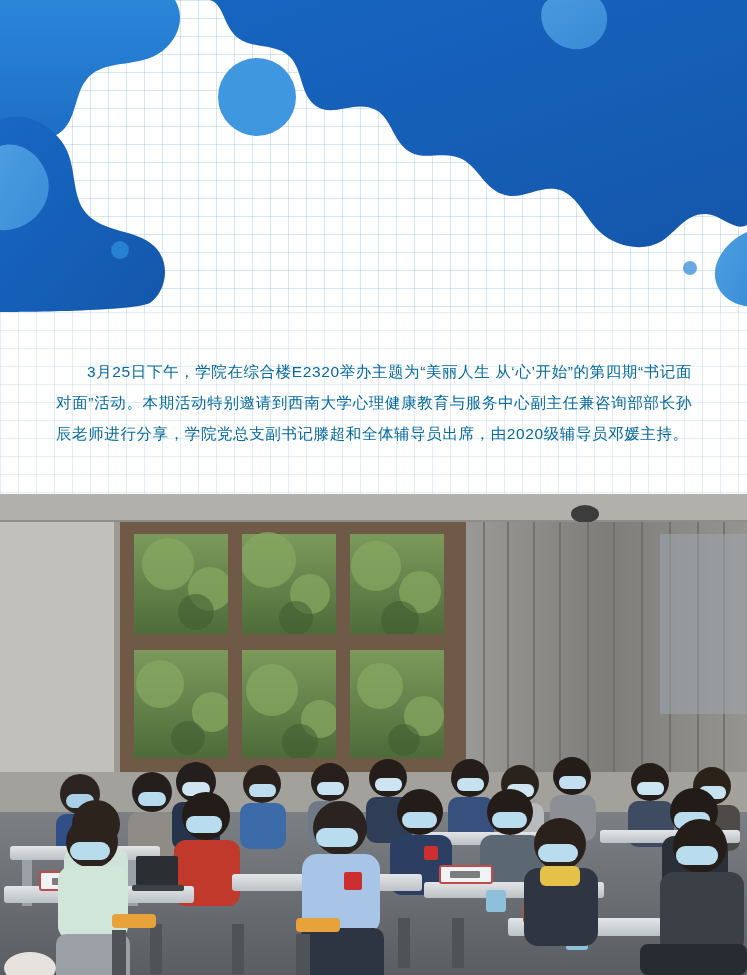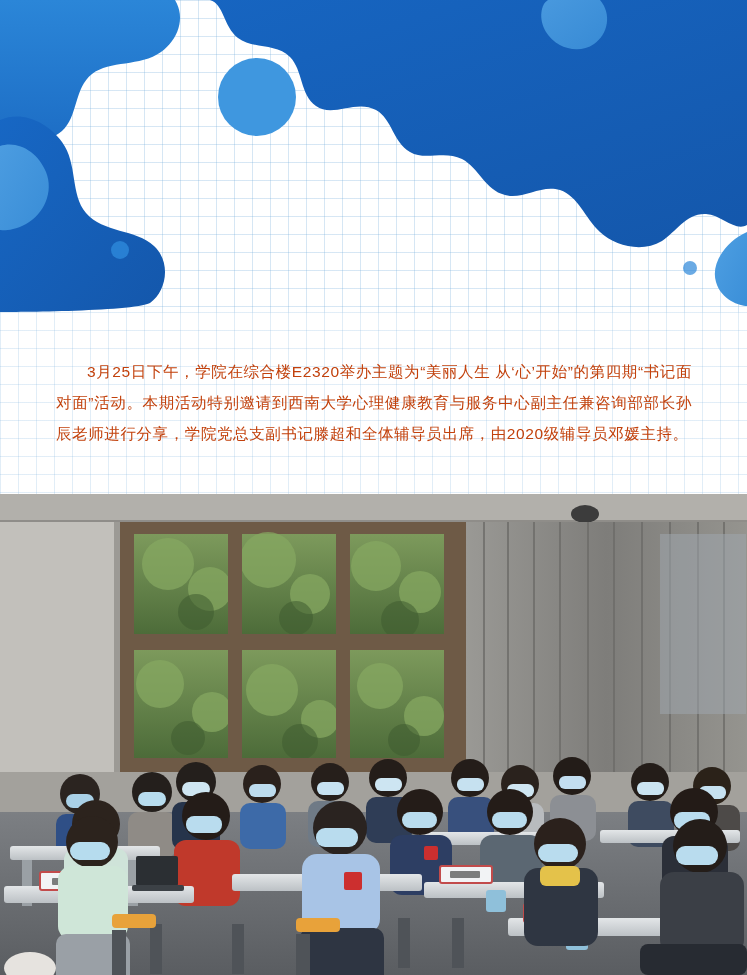--- a/index.html
+++ b/index.html
@@ -61,21 +61,21 @@
     background-size: 18px 18px;
     pointer-events: none;
   }
   .body-text {
     position: absolute;
     left: 56px;
     top: 28px;
     width: 636px;
     font-size: 15.5px;
     line-height: 31px;
-    color: #c2410c;
+    color: #0369a1;
     text-align: justify;
     letter-spacing: 0.6px;
     text-indent: 2em;
     font-family: "Liberation Sans", sans-serif;
   }
 
   
   .photo-wrap {
     position: relative;
     width: 747px;

